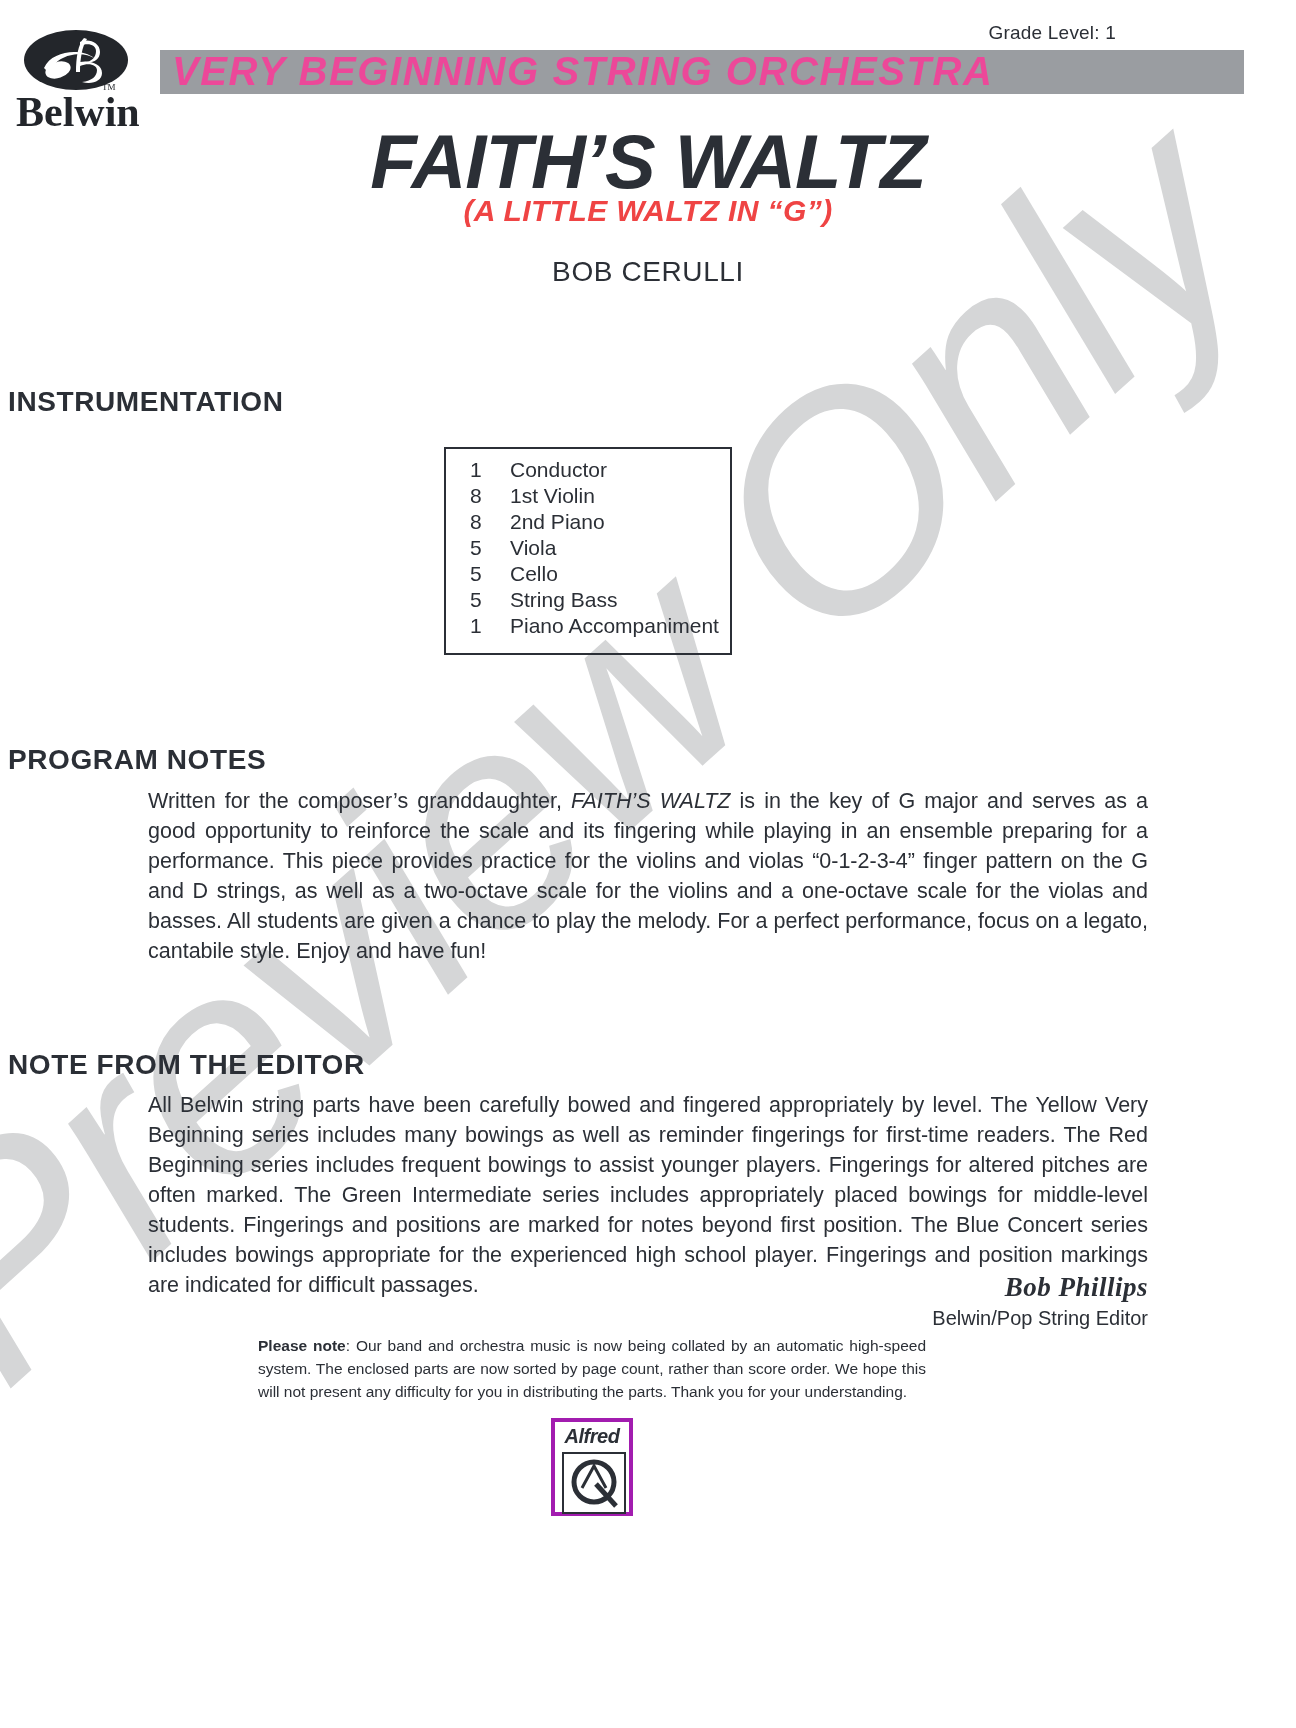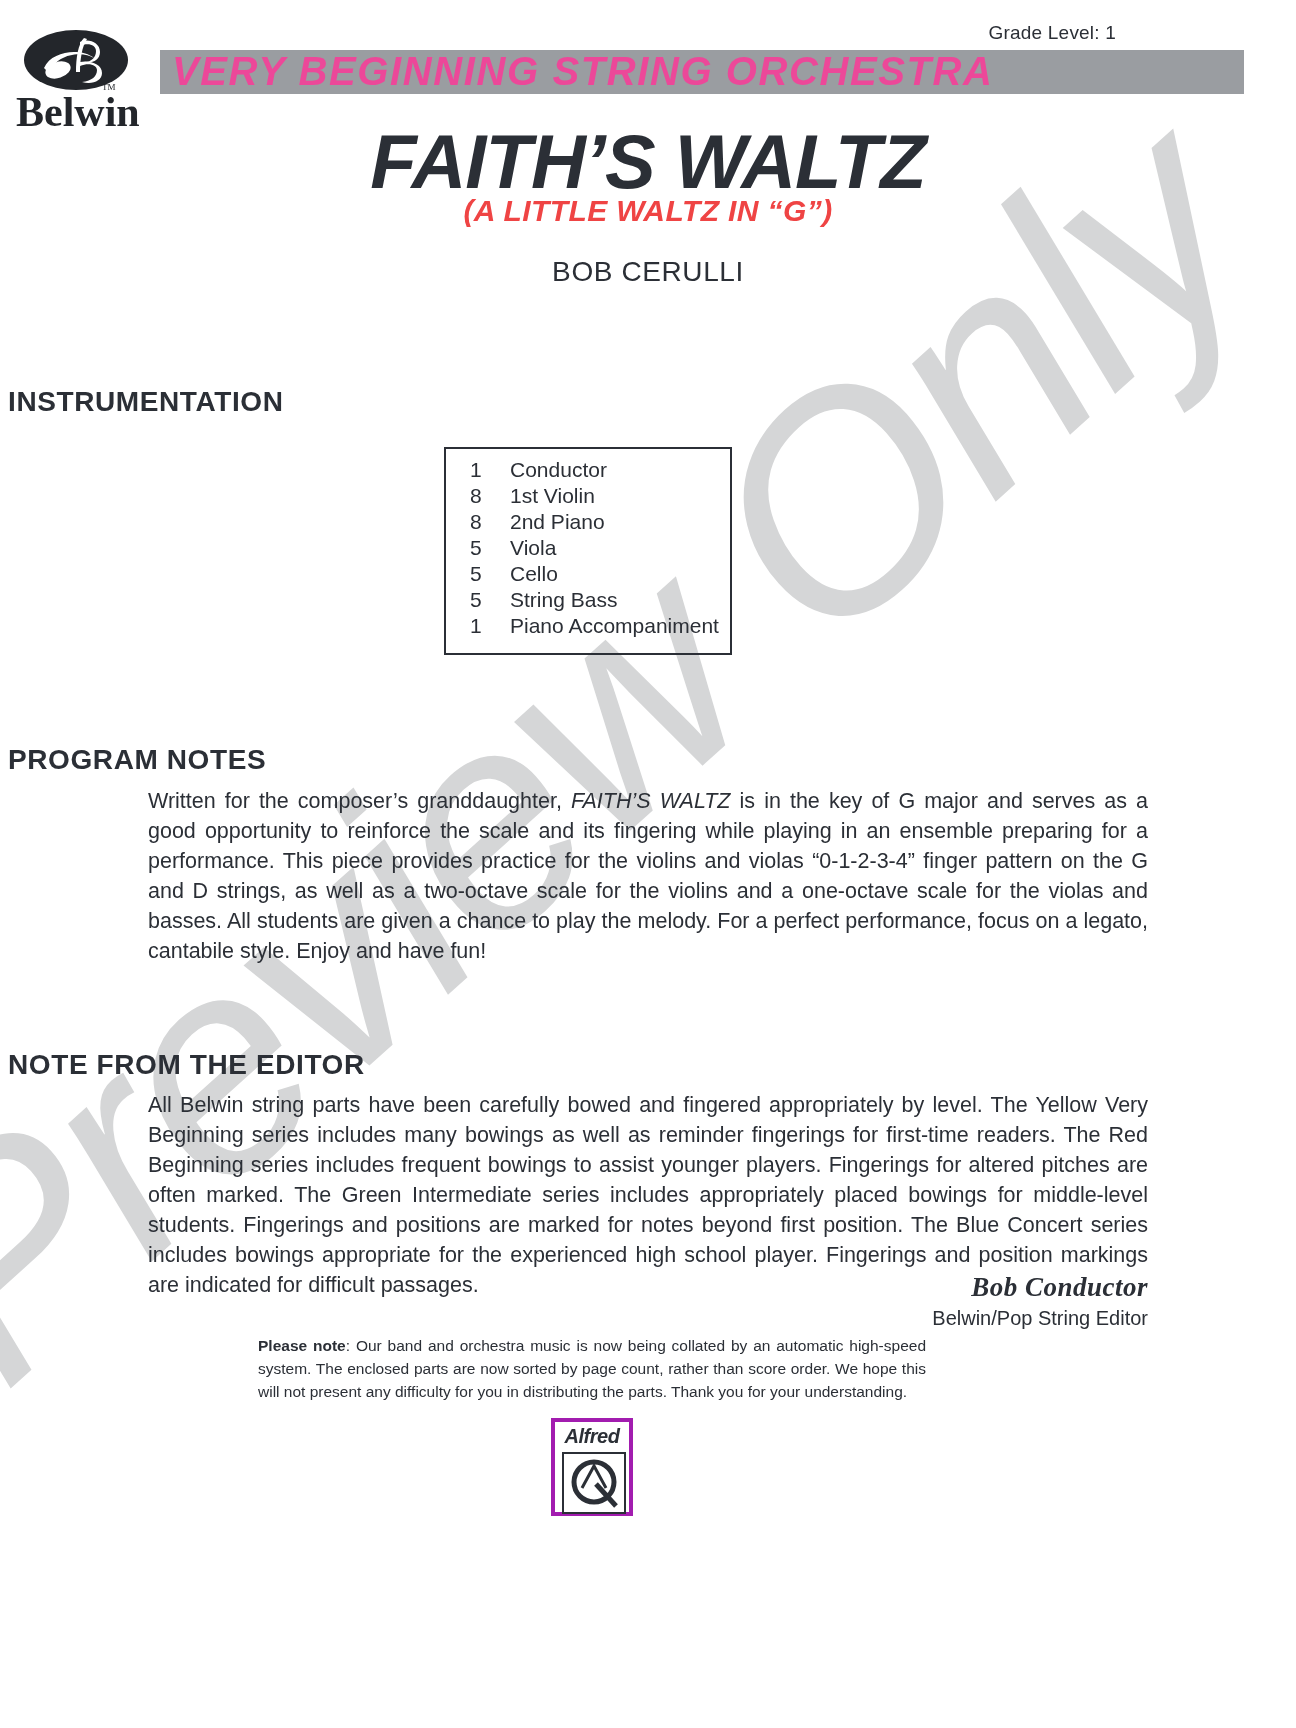--- a/index.html
+++ b/index.html
@@ -319,21 +319,21 @@
     </div>
   </div>
 
   <div class="section-heading" id="heading-program-notes">PROGRAM NOTES</div>
   <div class="body-text" id="program-notes-text"><span>Written for the composer’s granddaughter, </span><i>FAITH’S WALTZ</i><span> is in the key of G major and serves as a good opportunity to reinforce the scale and its fingering while playing in an ensemble preparing for a performance.  This piece provides practice for the violins and violas “0-1-2-3-4” finger pattern on the G and D strings, as well as a two-octave scale for the violins and a one-octave scale for the violas and basses.  All students are given a chance to play the melody.  For a perfect performance, focus on a legato, cantabile style. Enjoy and have fun!</span></div>
 
   <div class="section-heading" id="heading-editor-note">NOTE FROM THE EDITOR</div>
   <div class="body-text" id="editor-note-text">All Belwin string parts have been carefully bowed and fingered appropriately by level.  The Yellow Very Beginning series includes many bowings as well as reminder fingerings for first-time readers. The Red Beginning series includes frequent bowings to assist younger players. Fingerings for altered pitches are often marked.  The Green Intermediate series includes appropriately placed bowings for middle-level students.  Fingerings and positions are marked for notes beyond first position. The Blue Concert series includes bowings appropriate for the experienced high school player.  Fingerings and position markings are indicated for difficult passages.</div>
 
   <div class="signature">
-    <div class="signature-name">Bob Conductor</div>
+    <div class="signature-name">Bob Phillips</div>
     <div class="signature-role">Belwin/Pop String Editor</div>
   </div>
 
   <div class="fine-print"><b>Please note</b><span>:  Our band and orchestra music is now being collated by an automatic high-speed system. The enclosed parts are now sorted by page count, rather than score order. We hope this will not present any difficulty for you in distributing the parts. Thank you for your understanding.</span></div>
 
   <div class="logo-alfred">
     <div class="logo-alfred-word">Alfred</div>
     <div class="logo-alfred-mark">
       <svg width="60" height="58" viewBox="0 0 60 58" xmlns="http://www.w3.org/2000/svg">
         <circle cx="30" cy="28" r="20" fill="none" stroke="#2b2f36" stroke-width="5"></circle>

